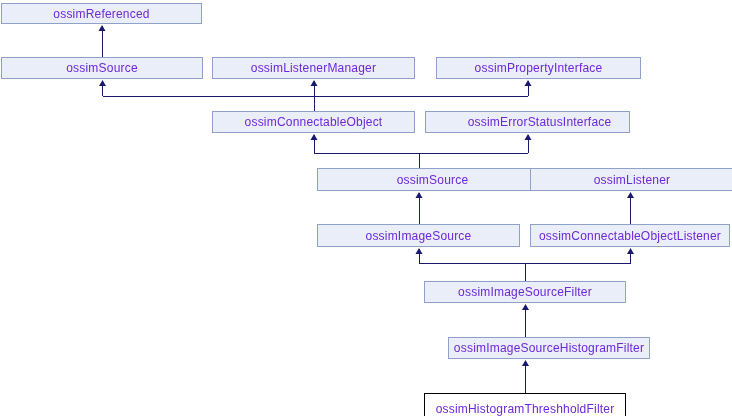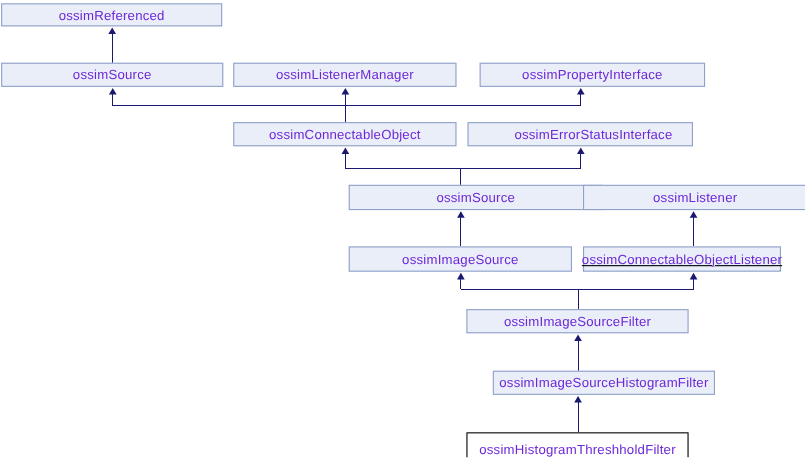--- a/index.html
+++ b/index.html
@@ -119,21 +119,21 @@
       </div>
       <div class="node" style="left: 317px; top: 168px; width: 231px; height: 23px;">
         <span>ossimSource</span>
       </div>
       <div class="node" style="left: 530px; top: 168px; width: 204px; height: 23px;">
         <span>ossimListener</span>
       </div>
       <div class="node" style="left: 317px; top: 224px; width: 203px; height: 23px; text-align: right;">
         <span>ossimImageSource</span>
       </div>
-      <div class="node" style="left: 530px; top: 224px; width: 180px; height: 23px; text-decoration: underline;">
+      <div class="node" style="left: 530px; top: 224px; width: 200px; height: 23px;">
         <span>ossimConnectableObjectListener</span>
       </div>
       <div class="node" style="left: 424px; top: 281px; width: 202px; height: 22px;">
         <span>ossimImageSourceFilter</span>
       </div>
       <div class="node" style="left: 448px; top: 337px; width: 202px; height: 22px;">
         <span>ossimImageSourceHistogramFilter</span>
       </div>
       <div class="node node--highlight" style="left: 424px; top: 393px; width: 202px; height: 32px;">
         <span>ossimHistogramThreshholdFilter</span>

